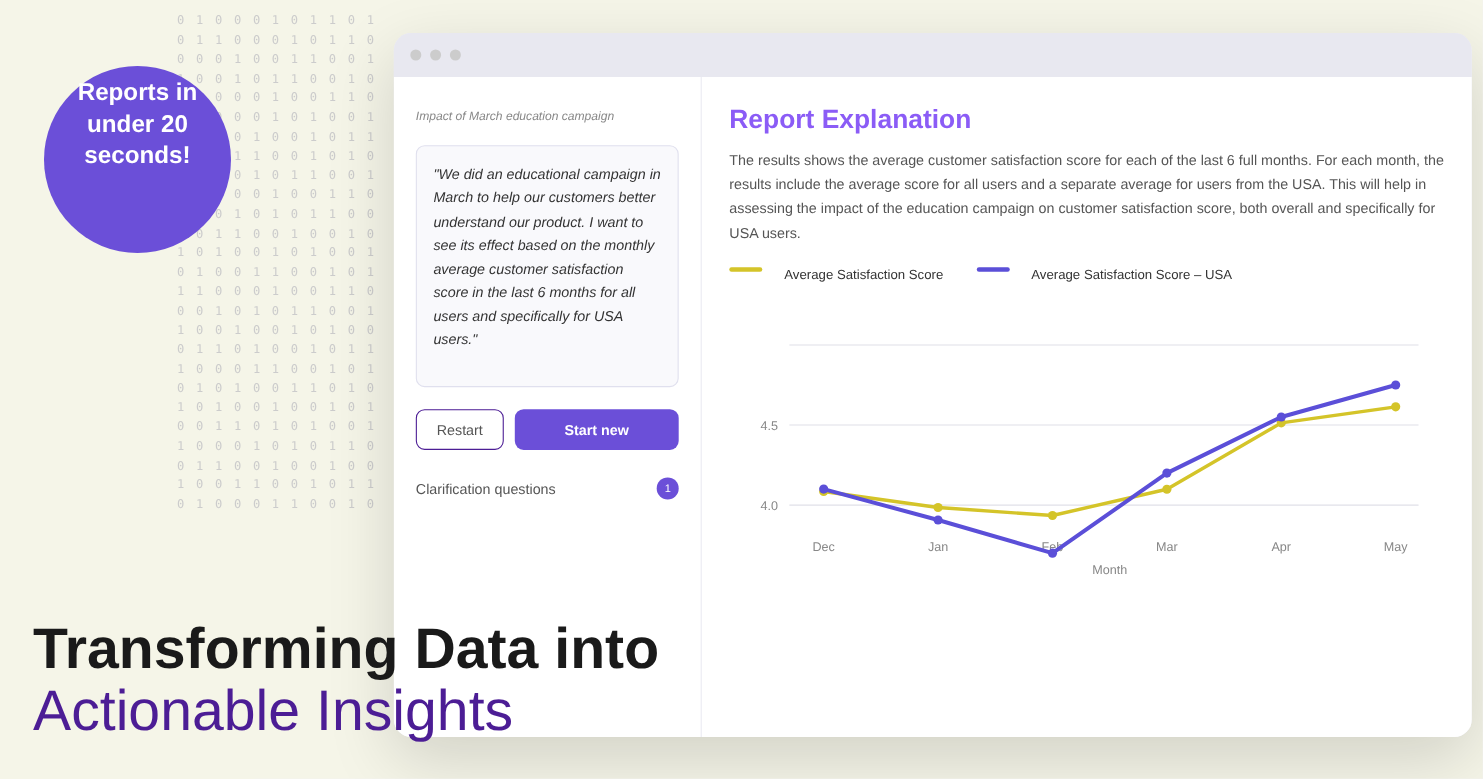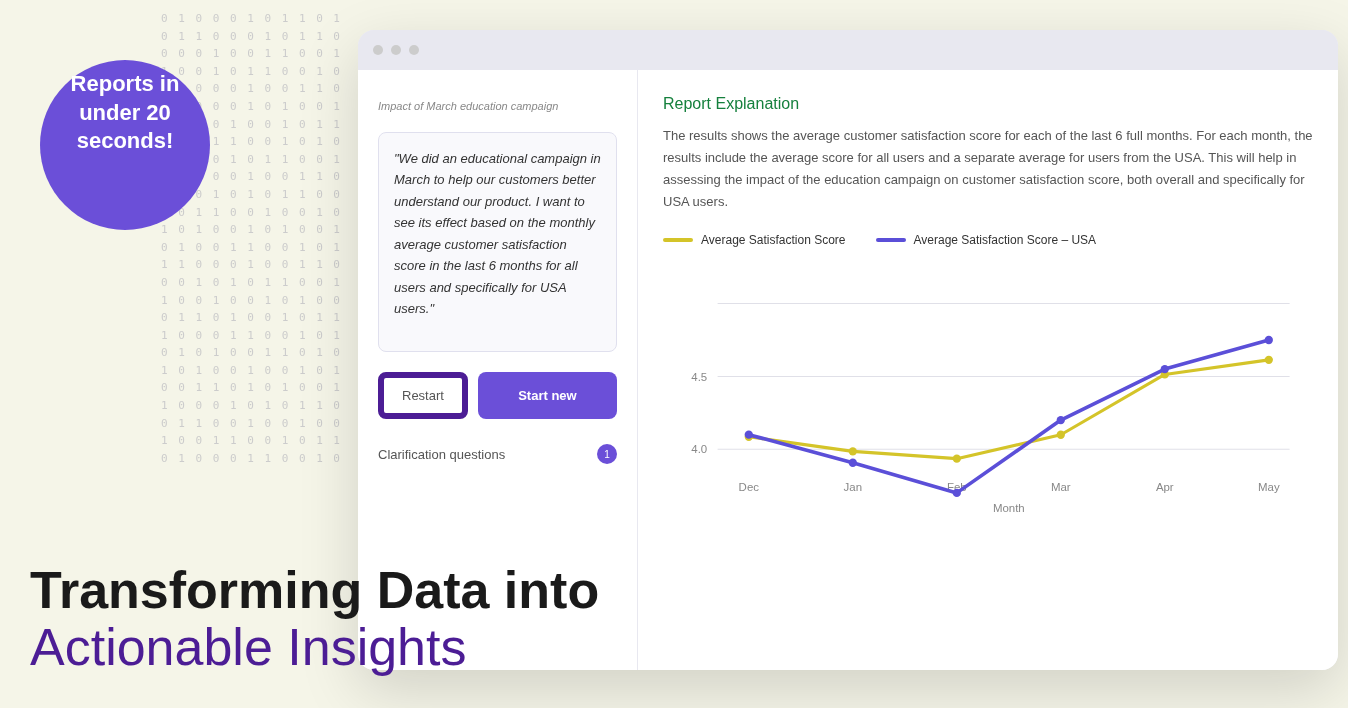--- a/index.html
+++ b/index.html
@@ -152,21 +152,21 @@
     }
 
     .button-row {
       display: flex;
       gap: 10px;
       margin-top: 5px;
     }
 
     .btn-restart {
       padding: 10px 18px;
-      border: 6px solid #4c1d95;
+      border: 1px solid #4c1d95;
       border-radius: 8px;
       background: white;
       font-size: 13px;
       color: #555;
       cursor: pointer;
     }
 
     .btn-start-new {
       flex: 1;
       padding: 10px 18px;
@@ -216,45 +216,45 @@
 
     
     .report-panel {
       flex: 1;
       background: white;
       padding: 25px;
       overflow: hidden;
     }
 
     .report-title {
-      font-size: 16px;
-      font-weight: 400;
-      color: #15803d;
+      font-size: 24px;
+      font-weight: 700;
+      color: #8b5cf6;
       margin-bottom: 12px;
     }
 
     .report-desc {
       font-size: 13px;
       color: #555;
       line-height: 1.7;
       margin-bottom: 20px;
     }
 
     
     .chart-legend {
       display: flex;
       gap: 30px;
       margin-bottom: 15px;
       align-items: center;
     }
 
     .legend-item {
       display: flex;
-      align-items: center;
-      gap: 8px;
+      align-items: flex-start;
+      gap: 20px;
       font-size: 12px;
       color: #333;
     }
 
     .legend-line-yellow {
       width: 30px;
       height: 4px;
       background: #d4c429;
       border-radius: 2px;
     }

